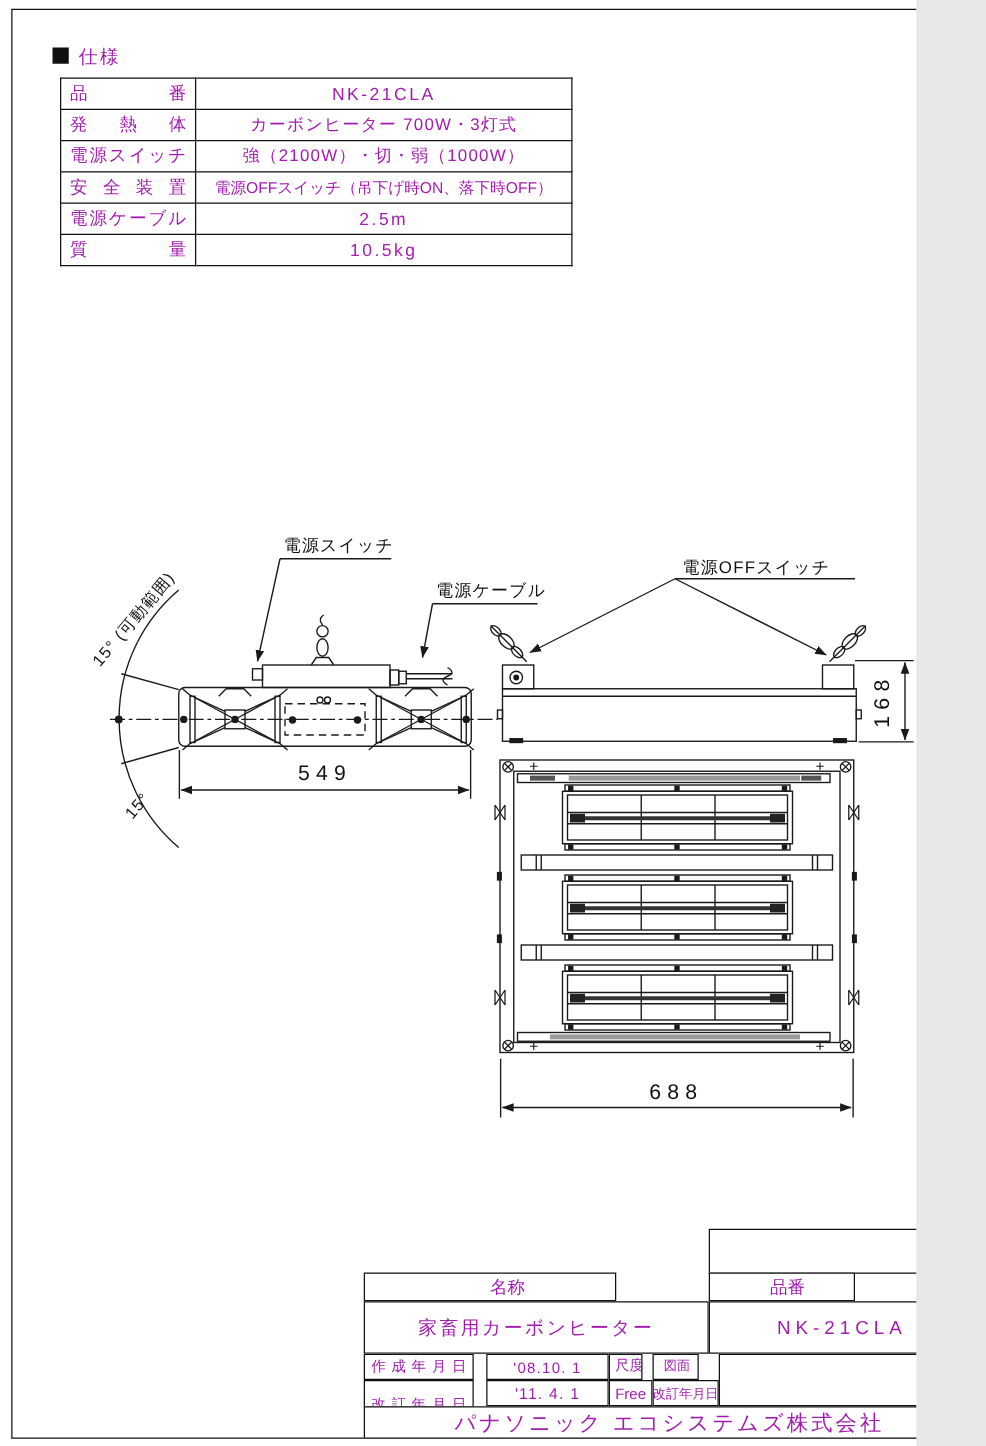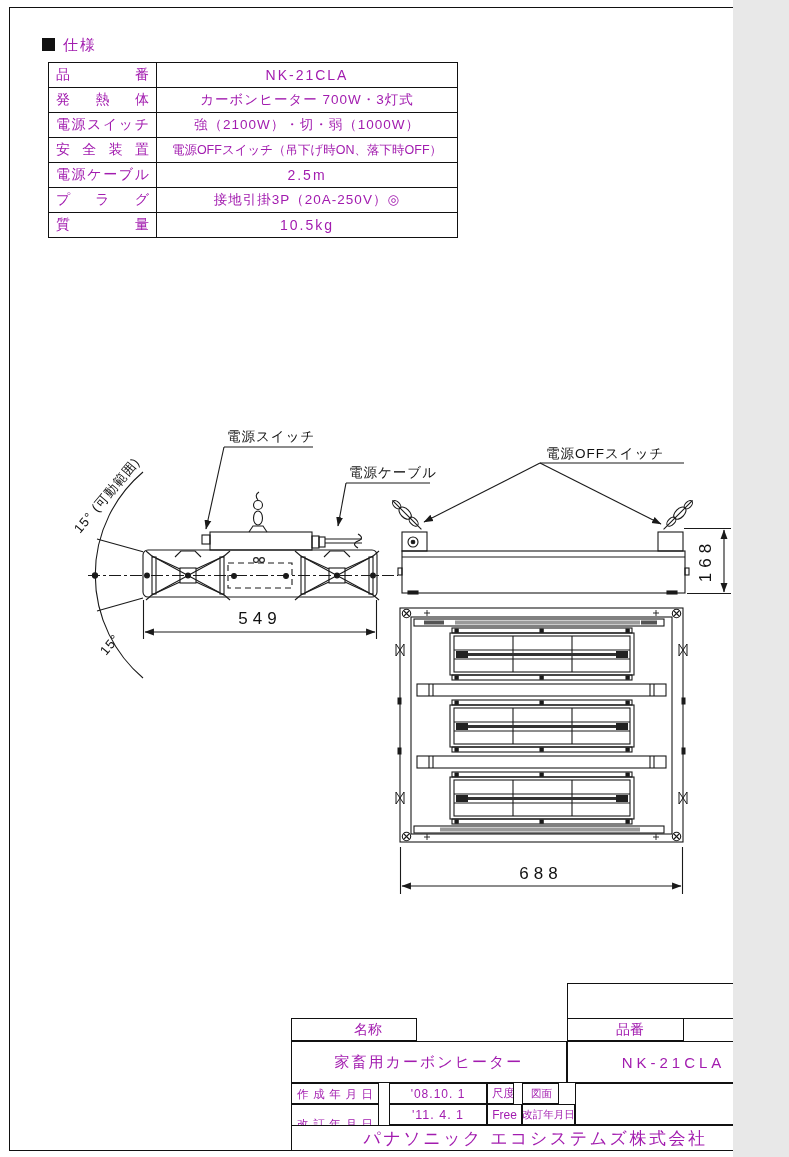--- a/index.html
+++ b/index.html
@@ -49,24 +49,20 @@
         </tr>
     <tr>
       <th>安全装置</th>
       <td class="tight">電源OFFスイッチ（吊下げ時ON、落下時OFF）</td>
         </tr>
     <tr>
       <th>電源ケーブル</th>
       <td>2.5m</td>
         </tr>
     <tr>
-      <th>プラグ</th>
-      <td class="mid">接地引掛3P（20A-250V）◎</td>
-        </tr>
-    <tr>
       <th>質量</th>
       <td>10.5kg</td>
         </tr>
   </tbody>
     </table>
 
   <svg viewBox="0 400 789 520" width="789" height="520" style="position:absolute;left:0;top:400px;">
     <defs>
       <marker id="ah" viewBox="0 0 10 10" refX="9" refY="5" markerWidth="9" markerHeight="9" orient="auto-start-reverse">
         <path d="M0,1.5 L9.5,5 L0,8.5 z" fill="#1a1a1a"></path>
@@ -315,21 +311,21 @@
       <text transform="translate(106,656) rotate(-50)" font-size="13" letter-spacing="1">15°</text>
       <text x="260" y="624" font-size="17" letter-spacing="5" text-anchor="middle">549</text>
       <text transform="translate(711,560.5) rotate(-90)" font-size="17" letter-spacing="5" text-anchor="middle">168</text>
       <text x="541" y="879" font-size="17" letter-spacing="5" text-anchor="middle">688</text>
     </g>
   </svg>
 
   <div>
     <div class="tb" style="left:567px;top:983px;width:213px;height:36px;"></div>
 
-    <div class="tb jus" style="left:291px;top:1018px;width:276px;height:23px;line-height:21px;font-size:14px;padding:0 62px;width:120px;">名称</div>
+    <div class="tb jus" style="left:291px;top:1018px;width:276px;height:23px;line-height:21px;font-size:14px;padding:0 100px;width:120px;">名称</div>
     <div class="tb jus" style="left:567px;top:1018px;width:213px;height:23px;line-height:21px;font-size:14px;padding:0 48px;width:117px;">品番</div>
 
     <div class="tb" style="left:291px;top:1041px;width:276px;height:42px;font-size:15px;letter-spacing:2px;">家畜用カーボンヒーター</div>
     <div class="tb" style="left:567px;top:1041px;width:213px;height:42px;font-size:15px;letter-spacing:4px;">NK-21CLA</div>
 
     <div class="tb jus" style="left:291px;top:1083px;width:98px;height:21px;line-height:19px;font-size:11.5px;padding:1px 5px;width:88px;">作成年月日</div>
     <div class="tb" style="left:389px;top:1083px;width:98px;height:21px;font-size:12px;letter-spacing:1px;">'08.10. 1</div>
     <div class="tb jus" style="left:487px;top:1083px;width:35px;height:21px;line-height:19px;font-size:11.5px;padding:0 4px;width:27px;">尺度</div>
     <div class="tb jus" style="left:522px;top:1083px;width:53px;height:21px;line-height:19px;font-size:10.5px;padding:0 8px;width:37px;">図面</div>
     <div class="tb" style="left:575px;top:1083px;width:160px;height:42px;"></div>

